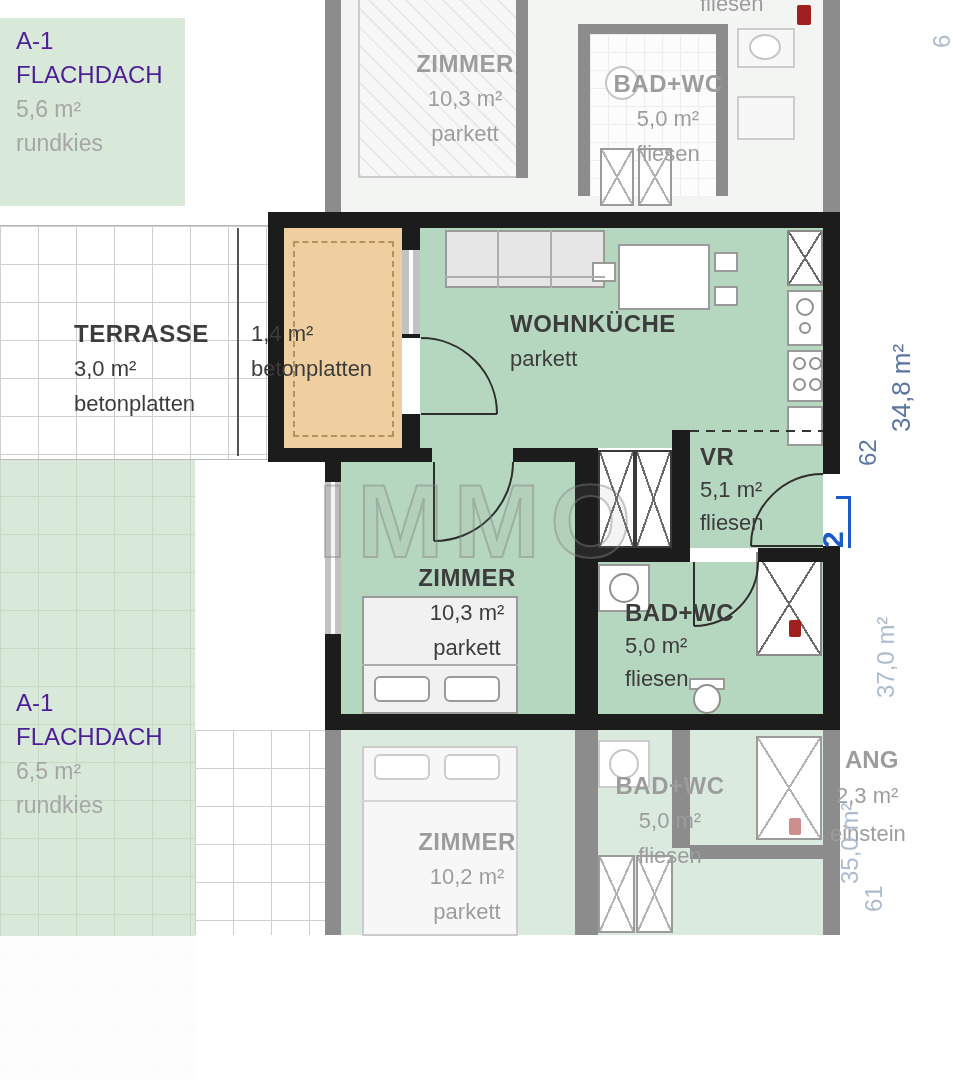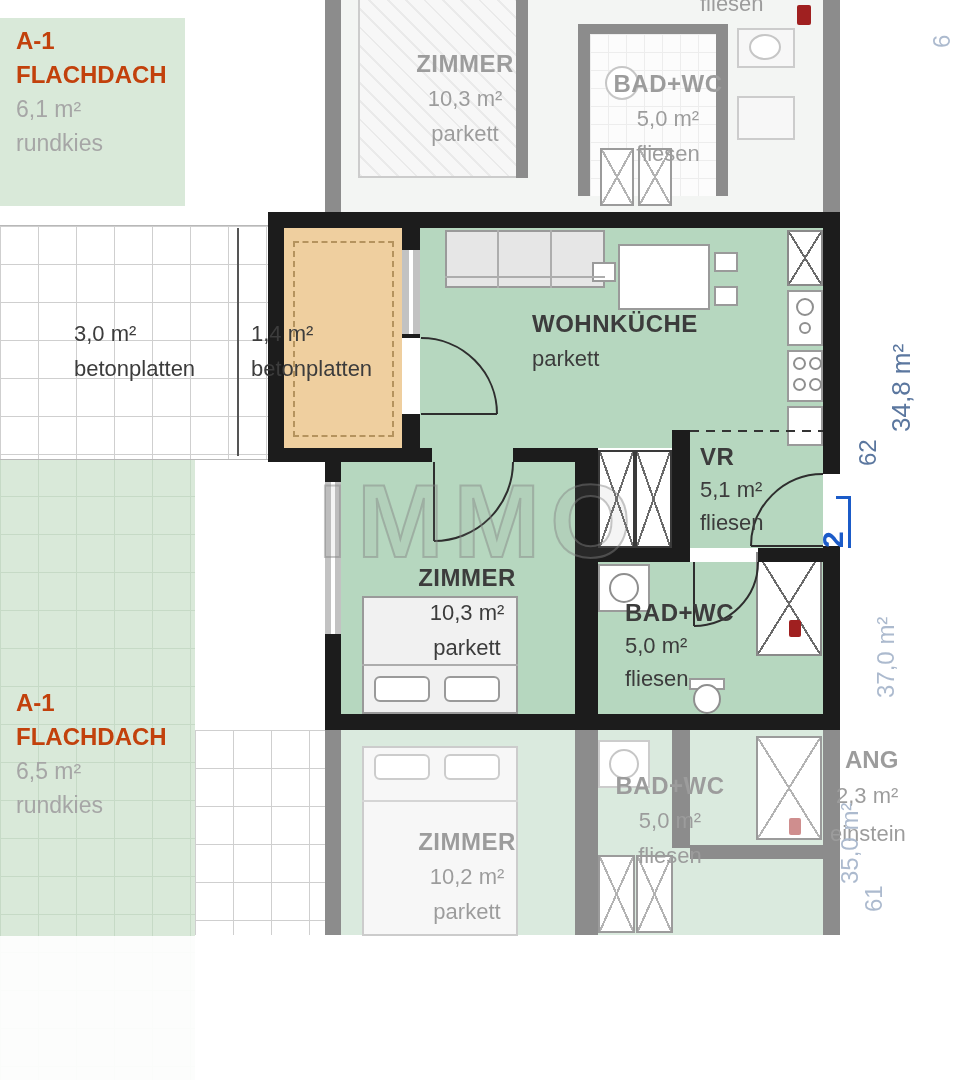--- a/index.html
+++ b/index.html
@@ -23,21 +23,21 @@
     background-image:
       linear-gradient(to top right, transparent calc(50% - 1px), #6a6a6a calc(50% - 1px), #6a6a6a calc(50% + 1px), transparent calc(50% + 1px)),
       linear-gradient(to bottom right, transparent calc(50% - 1px), #6a6a6a calc(50% - 1px), #6a6a6a calc(50% + 1px), transparent calc(50% + 1px));}
   .win{position:absolute;background:linear-gradient(90deg,#c2c2c2 0 38%,#ffffff 38% 62%,#c2c2c2 62% 100%);}
   .circle{position:absolute;border:2px solid #8f8f8f;border-radius:50%;background:#fff;box-sizing:border-box;}
   .label{position:absolute;color:#3c3c3c;font-size:22px;line-height:35px;z-index:50;}
   .label div{white-space:nowrap;}
   .label .nm{font-weight:700;font-size:24px;letter-spacing:.5px;}
   .center{text-align:center;}
   .graylabel{position:absolute;z-index:50;font-size:23px;line-height:34px;color:#a6a6a6;}
-  .graylabel .nm{font-weight:700;color:#c2410c;font-size:24px;}
+  .graylabel .nm{font-weight:400;color:#4c1d95;font-size:24px;}
   .vtext{position:absolute;transform:rotate(-90deg);transform-origin:left top;
          white-space:nowrap;z-index:60;}
   .faded{position:absolute;left:0;top:0;width:953px;height:1080px;opacity:.5;}
   .redmark{position:absolute;width:12px;height:17px;background:#a02020;border-radius:2px;z-index:30;}
   .dashline{position:absolute;background-image:repeating-linear-gradient(90deg,#333 0 9px,transparent 9px 16px);}
   .wm1{position:absolute;left:318px;top:462px;z-index:35;font-weight:700;font-size:104px;
        letter-spacing:10px;color:rgba(150,150,150,0.10);-webkit-text-stroke:2px rgba(130,130,130,.45);}
   .wm2{position:absolute;left:334px;top:572px;z-index:35;font-weight:700;font-size:34px;
        letter-spacing:11px;color:rgba(150,150,150,.5);}
 </style>
@@ -193,25 +193,26 @@
       <path d="M694 562 L694 626"></path>
       <path d="M758 562 A64 64 0 0 1 694 626"></path>
     </g>
   </svg>
 
   <div class="redmark" style="left:789px;top:620px"></div>
   <div class="redmark" style="left:797px;top:5px;width:14px;height:20px"></div>
 
   <div class="wm1">IMMO</div>
 
-  <div class="label" style="left:532px;top:306px">
+  <div class="label" style="left:510px;top:306px">
     <div class="nm">WOHNKÜCHE</div>
     <div>parkett</div>
   </div>
   <div class="label" style="left:74px;top:316px">
+    <div class="nm">TERRASSE</div>
     <div>3,0 m²</div>
     <div>betonplatten</div>
   </div>
   <div class="label" style="left:251px;top:316px">
     <div>1,4 m²</div>
     <div>betonplatten</div>
   </div>
   <div class="label" style="left:700px;top:440px;line-height:33px">
     <div class="nm">VR</div>
     <div>5,1 m²</div>
@@ -224,21 +225,21 @@
   </div>
   <div class="label" style="left:625px;top:596px;line-height:33px">
     <div class="nm">BAD+WC</div>
     <div>5,0 m²</div>
     <div>fliesen</div>
   </div>
 
   <div class="graylabel" style="left:16px;top:24px">
     <div class="nm">A-1</div>
     <div class="nm">FLACHDACH</div>
-    <div>6,1 m²</div>
+    <div>5,6 m²</div>
     <div>rundkies</div>
   </div>
   <div class="graylabel" style="left:16px;top:686px">
     <div class="nm">A-1</div>
     <div class="nm">FLACHDACH</div>
     <div>6,5 m²</div>
     <div>rundkies</div>
   </div>
 
   <div class="vtext" style="left:886px;top:432px;font-size:26px;color:#5b779f">34,8 m²</div>

